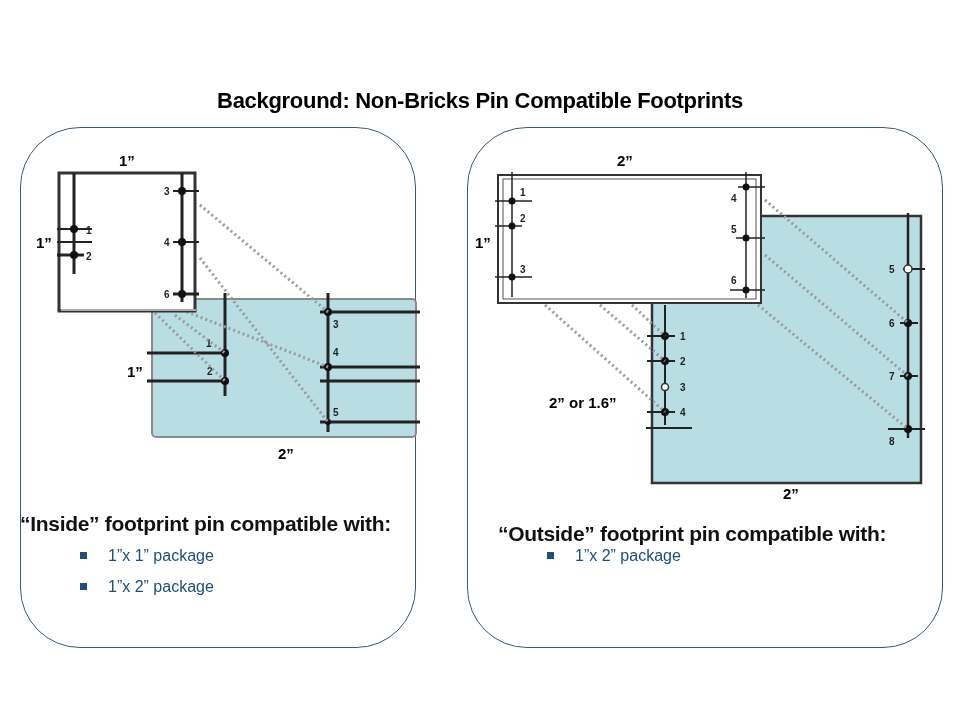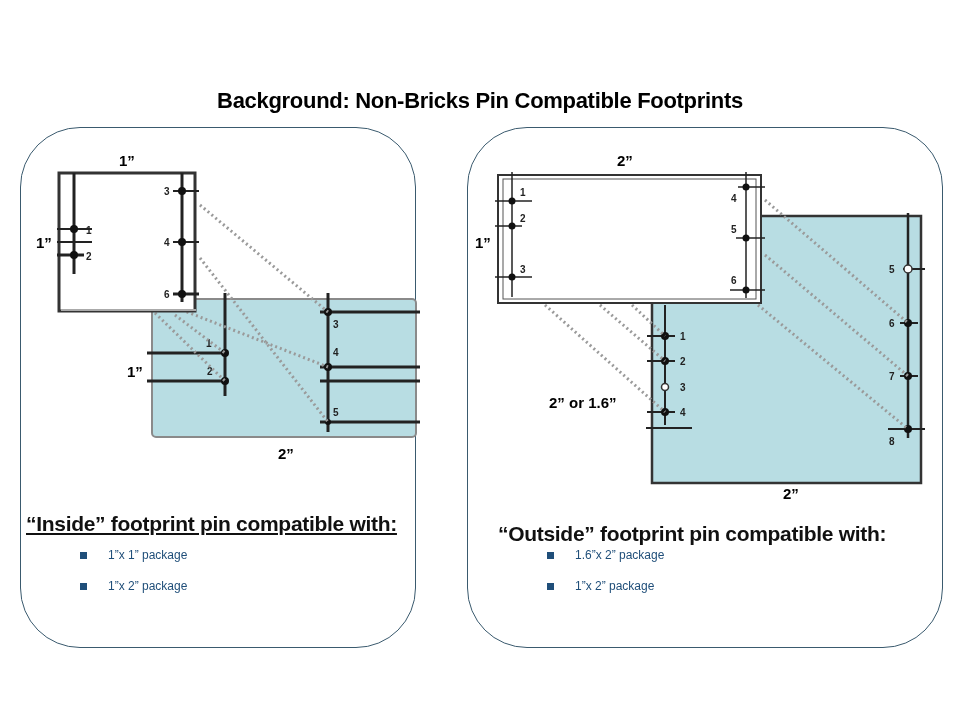--- a/index.html
+++ b/index.html
@@ -6,21 +6,21 @@
   body { width:960px; height:720px; background:#ffffff; position:relative; overflow:hidden;
          font-family:"Liberation Sans", sans-serif; }
   .title { position:absolute; left:0; top:52px; width:960px; text-align:center;
            font-weight:bold; font-size:22px; color:#000; letter-spacing:-0.3px;margin-top:36px; }
   .panel { position:absolute; border:1.5px solid #3a5a6e; border-radius:60px; background:#fff; }
   #panel-left { left:20px; top:127px; width:394px; height:519px; }
   #panel-right { left:467px; top:127px; width:474px; height:519px; }
   svg.diag { position:absolute; left:0; top:0; }
   .heading { position:absolute; font-weight:bold; font-size:21px; color:#111; white-space:nowrap; letter-spacing:-0.3px; }
   .bullets { position:absolute; list-style:none; margin:0; padding:0; }
-  .bullets li { position:relative; font-size:12px; color:#1f4e79; height:31px; line-height:31px; padding-left:28px; white-space:nowrap; }
+  .bullets li { position:relative; font-size:16px; color:#1f4e79; height:31px; line-height:31px; padding-left:28px; white-space:nowrap; }
   .bullets li .sq { position:absolute; left:0; top:12px; width:7px; height:7px; background:#1f4e79; }
   .dim { font-weight:bold; font-size:15px; fill:#000; font-family:"Liberation Sans", sans-serif; }
   .pin { font-weight:bold; font-size:10px; fill:#222; font-family:"Liberation Sans", sans-serif; }
 </style>
 </head>
 <body>
 
 <div class="title">Background: Non-Bricks Pin Compatible Footprints</div>
 
 <div class="panel" id="panel-left"></div>
@@ -152,23 +152,22 @@
     <text class="pin" x="731" y="202">4</text>
     <text class="pin" x="731" y="233">5</text>
     <text class="pin" x="731" y="284">6</text>
   </g>
   <text class="dim" x="617" y="166">2”</text>
   <text class="dim" x="475" y="248">1”</text>
   <text class="dim" x="549" y="408">2” or 1.6”</text>
   <text class="dim" x="783" y="499">2”</text>
 </svg>
 
-<div class="heading" style="left:26px; top:512px;text-decoration:underline;">“Inside” footprint pin compatible with:</div>
+<div class="heading" style="left:20px; top:512px;">“Inside” footprint pin compatible with:</div>
 <ul class="bullets" style="left:80px; top:540px;">
   <li><span class="sq"></span><span>1”x 1” package</span></li>
   <li><span class="sq"></span><span>1”x 2” package</span></li>
 </ul>
 
 <div class="heading" style="left:498px; top:512px;margin-top:10px;">“Outside” footprint pin compatible with:</div>
 <ul class="bullets" style="left:547px; top:540px;">
-  <li><span class="sq"></span><span>1.6”x 2” package</span></li>
   <li><span class="sq"></span><span>1”x 2” package</span></li>
 </ul>
 
 </body></html>

